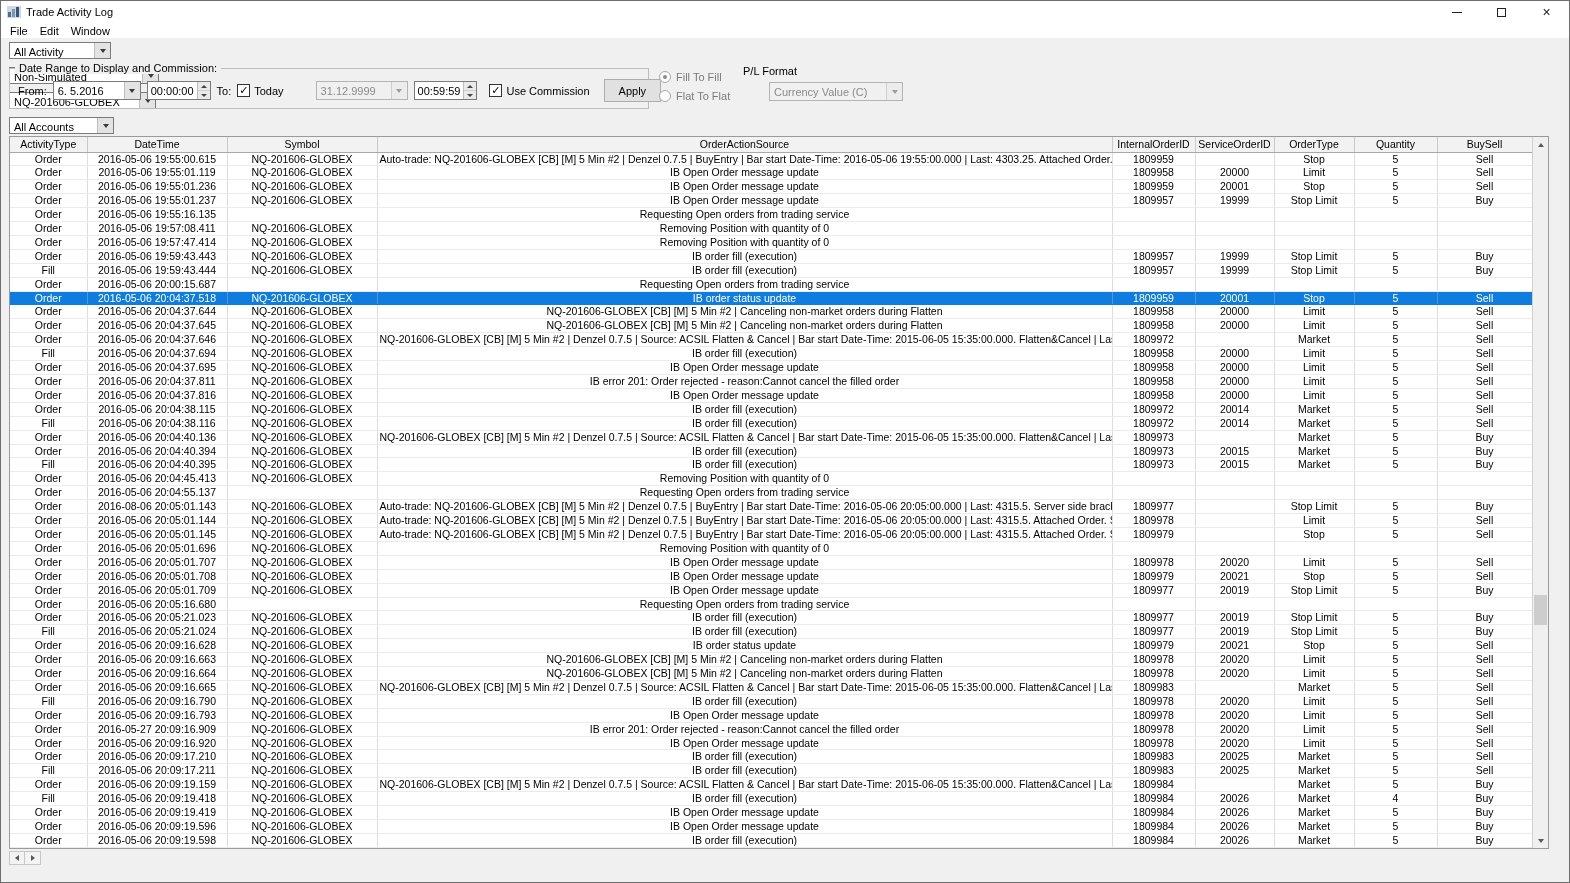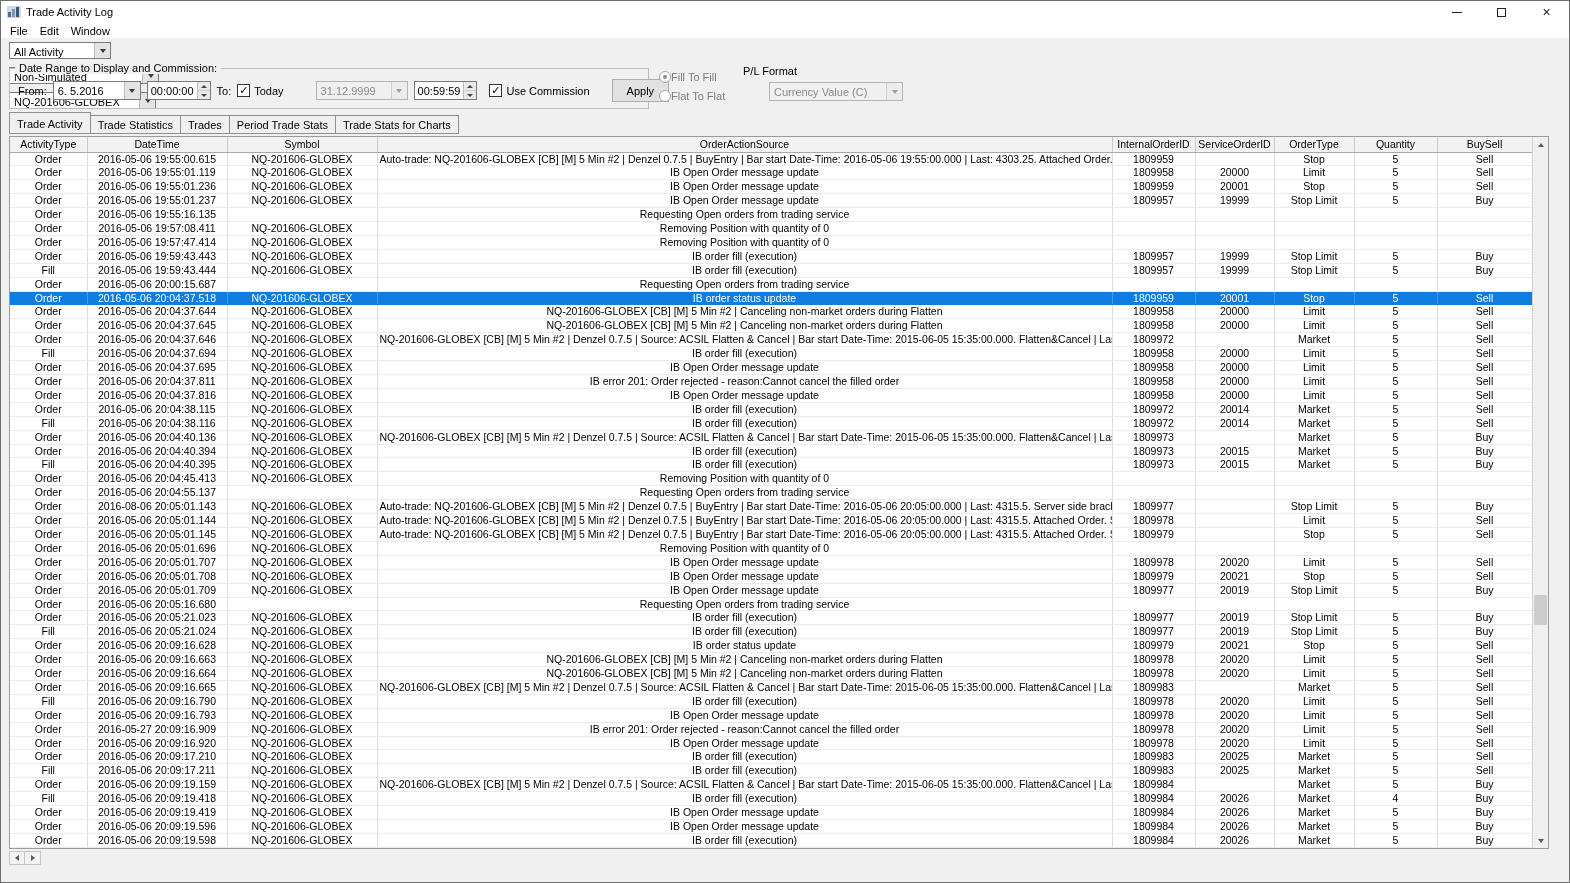--- a/index.html
+++ b/index.html
@@ -52,21 +52,21 @@
   .spinfield .val { padding: 3px 3px 0 3px; font-size: 11px; }
   .spin-btns { width: 13px; display: flex; flex-direction: column; border-left: 1px solid #bdbdbd; }
   .spin-up, .spin-down { flex: 1; background: #e9e9e9; display: flex; align-items: center; justify-content: center; }
   .spin-up { border-bottom: 1px solid #cfcfcf; }
   .spin-up::after { content: ""; border-left: 3px solid transparent; border-right: 3px solid transparent; border-bottom: 3.5px solid #444; }
   .spin-down::after { content: ""; border-left: 3px solid transparent; border-right: 3px solid transparent; border-top: 3.5px solid #444; }
   .checkbox { display: flex; align-items: center; gap: 4px; font-size: 11px; white-space: nowrap; }
   .checkbox .box { width: 13px; height: 13px; border: 1px solid #333; background: #fff; display: flex; align-items: center; justify-content: center; font-size: 11px; line-height: 1; }
   .btn { border: 1px solid #adadad; background: #e1e1e1; height: 23px; padding: 0 14px; font-size: 11px; display: flex; align-items: center; }
   .radio-group { position: absolute; left: 658px; top: 8px; color: #7c7c7c; }
-  .radio-row { display: flex; align-items: center; margin-bottom: 7px; text-align: right; }
+  .radio-row { display: flex; align-items: center; gap: 5px; margin-bottom: 7px; text-align: right; }
   .radio-circle { width: 12px; height: 12px; border: 1px solid #a8a8a8; border-radius: 50%; background: #fdfdfd; position: relative; }
   .radio-circle.selected::after { content: ""; position: absolute; left: 3px; top: 3px; width: 4px; height: 4px; border-radius: 50%; background: #8c8c8c; }
   .pl-format { position: absolute; left: 742px; top: 2px; }
   .pl-label { font-size: 11px; color: #000; }
   .pl-format .combo { margin-top: 5px; }
 
   
   .tabstrip { display: flex; align-items: flex-end; padding-left: 8px; height: 23px; }
   .tab { border: 1px solid #8f8f8f; background: #f0f0f0; height: 19px; padding: 3px 7px 0 7px; font-size: 11px; white-space: nowrap; border-left: none; }
   .tab:first-child { border-left: 1px solid #8f8f8f; }
@@ -179,21 +179,21 @@
           <span class="val">00:59:59</span>
           <span class="spin-btns">
             <span class="spin-up"></span>
             <span class="spin-down"></span>
           </span>
         </div>
         <div class="checkbox" style="margin-left:6px;">
           <span class="box">✓</span>
           <span>Use Commission</span>
         </div>
-        <button class="btn" style="margin-left:16px;">Apply</button>
+        <button class="btn" style="margin-left:8px;">Apply</button>
       </div>
     </div>
 
     <div class="radio-group">
       <div class="radio-row">
         <span class="radio-circle selected"></span>
         <span>Fill To Fill</span>
       </div>
       <div class="radio-row">
         <span class="radio-circle"></span>
@@ -203,27 +203,20 @@
 
     <div class="pl-format">
       <div class="pl-label">P/L Format</div>
       <div class="combo w-pl disabled">
         <span class="combo-text">Currency Value (C)</span>
         <span class="combo-arrow"></span>
       </div>
     </div>
   </div>
 
-  <div class="tabstrip">
-      <div class="tab active">Trade Activity</div>
-      <div class="tab">Trade Statistics</div>
-      <div class="tab">Trades</div>
-      <div class="tab">Period Trade Stats</div>
-      <div class="tab">Trade Stats for Charts</div>
-    </div>
 
   <div class="grid">
     <div class="grid-table-wrap">
       <table>
         <colgroup>
           <col style="width:77px">
             <col style="width:140px">
             <col style="width:150px">
             <col style="width:735px">
           <col style="width:83px">

